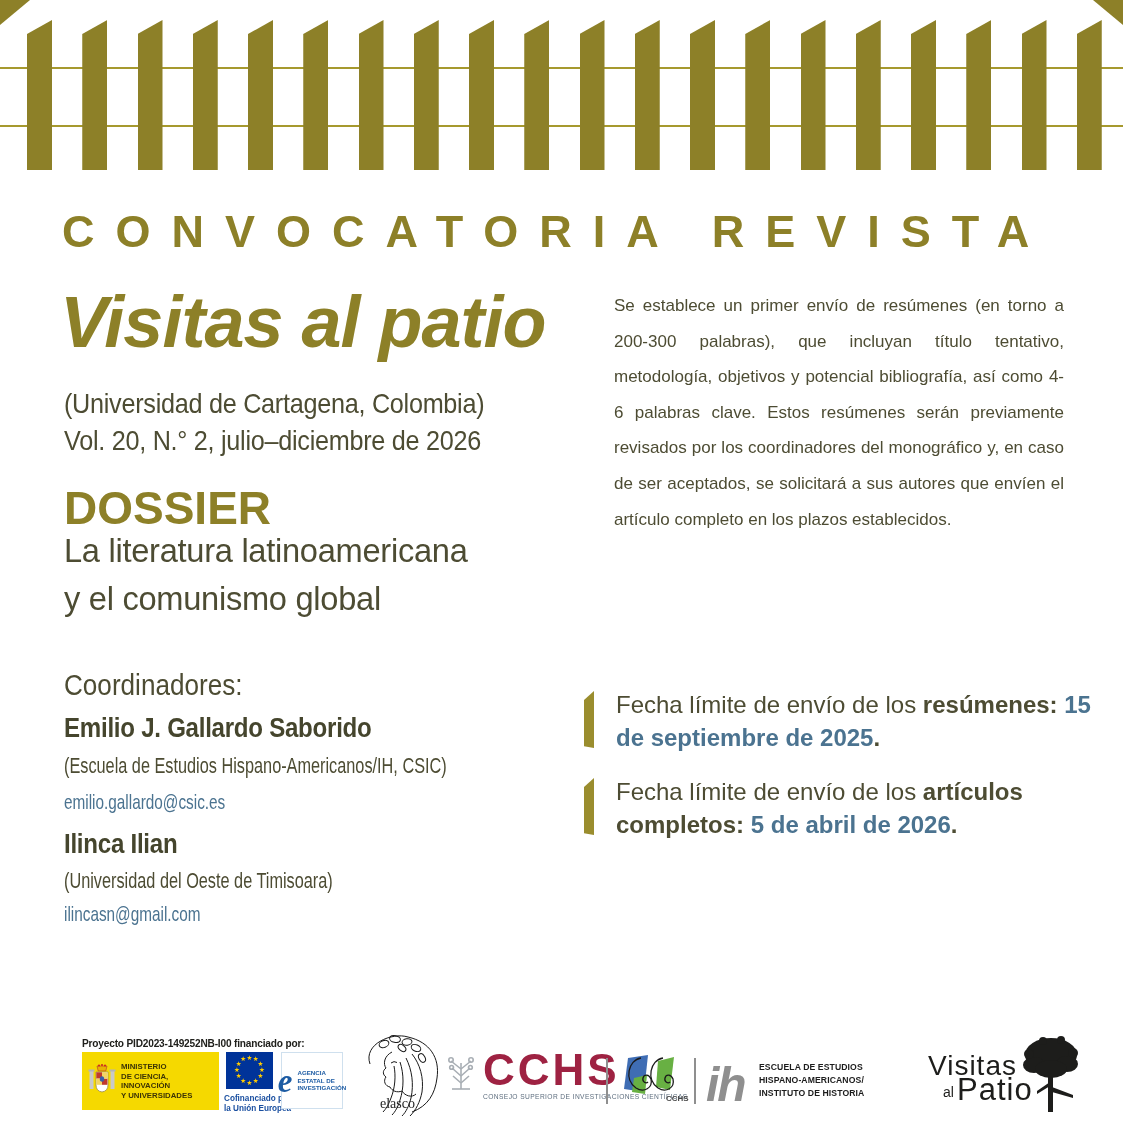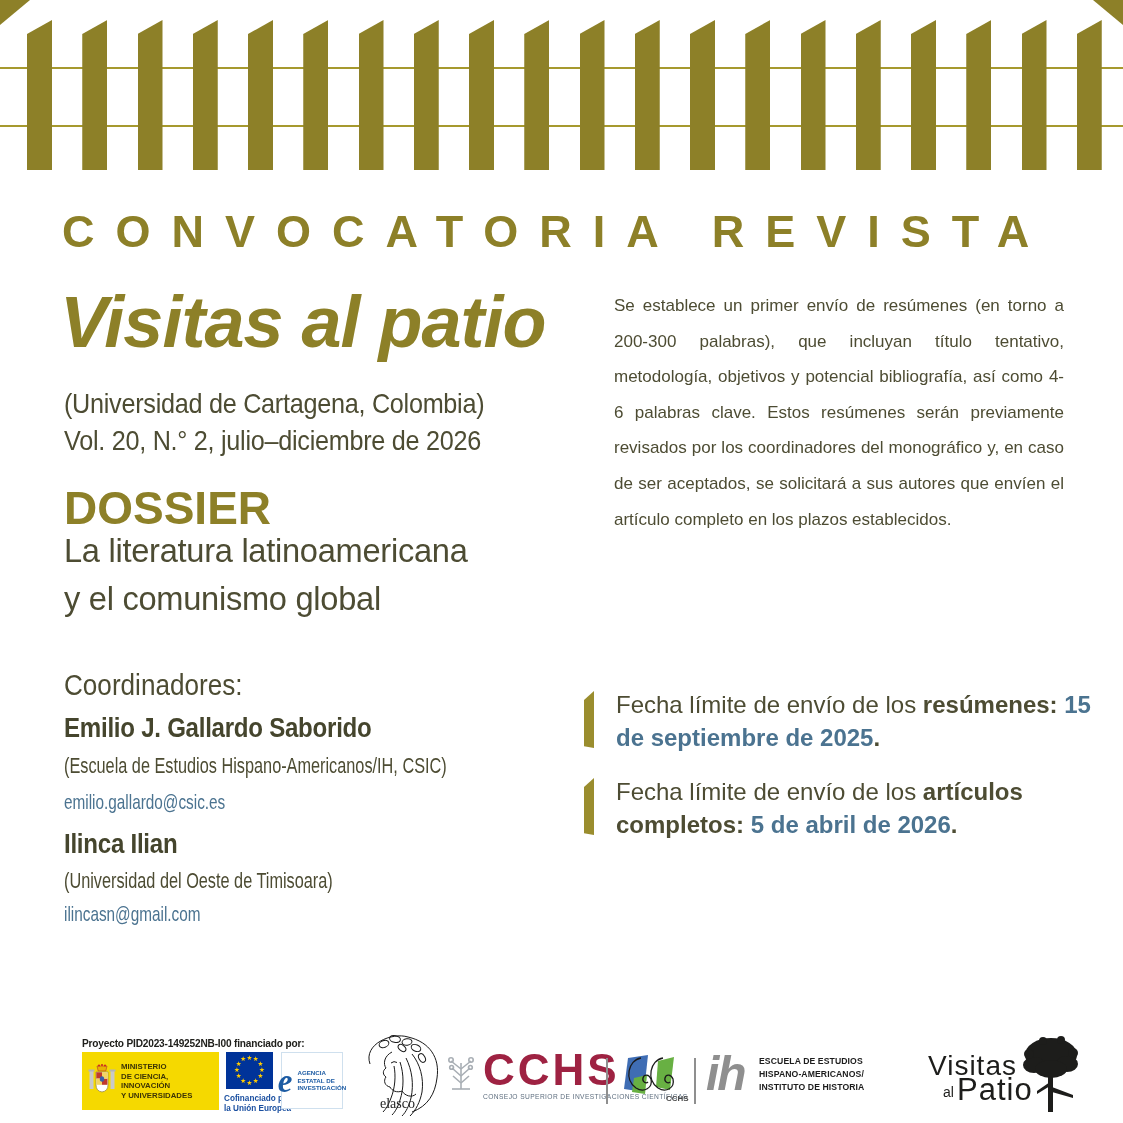--- a/index.html
+++ b/index.html
@@ -93,21 +93,21 @@
   .csic-block{position:absolute;left:443px;top:20px;display:flex;align-items:flex-start;}
   .csic-emblem{flex:0 0 36px;margin-top:3px;}
   .csic-text{margin-left:4px;}
   .csic-word{font-size:44px;line-height:40px;font-weight:bold;color:var(--csic_red);
              letter-spacing:3px;}
   .csic-caption{margin-top:3px;font-size:6.8px;color:#5d6d7e;letter-spacing:0.4px;
                 white-space:nowrap;transform:scaleX(0.98);transform-origin:left top;}
   .vdiv{position:absolute;top:28px;width:1.5px;height:46px;background:#8f8f8f;}
   .vd1{left:606px}.vd2{left:694px}
   .cchs-block{position:absolute;left:614px;top:22px;}
-  .ih-block{position:absolute;left:706px;top:20px;display:flex;align-items:center;}
+  .ih-block{position:absolute;left:706px;top:31px;display:flex;align-items:flex-start;}
   .ih-glyph{font-size:48px;font-weight:bold;font-style:italic;color:var(--ih_gray);
             line-height:48px;letter-spacing:-2px;}
   .eeha-lines{margin-left:14px;font-size:9.3px;font-weight:bold;color:#1c1c1c;
               line-height:13px;letter-spacing:0.1px;transform:scaleX(0.93);
               transform-origin:left top;white-space:nowrap;}
   .vap-logo{position:absolute;left:884px;top:6px;width:170px;height:84px;color:var(--logo_black);margin-left:40px;}
   .vap-w1{position:absolute;left:4px;top:14px;font-size:28px;letter-spacing:1px;}
   .vap-w2{position:absolute;left:19px;top:48px;font-size:14px;}
   .vap-w3{position:absolute;left:33px;top:36px;font-size:31px;letter-spacing:1px;}
   .vap-tree{position:absolute;left:97px;top:0px;}

